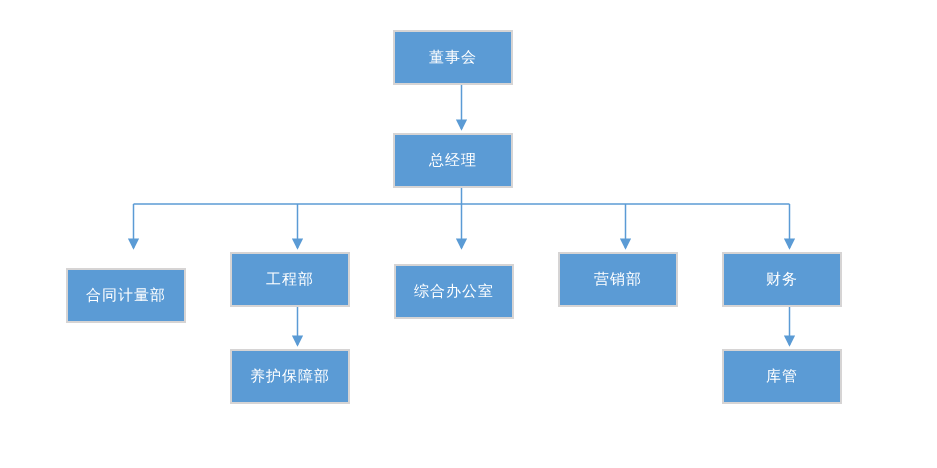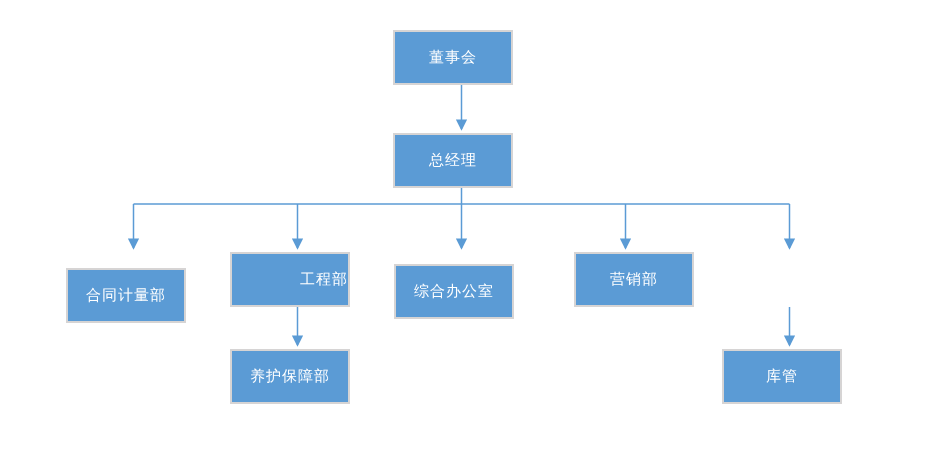--- a/index.html
+++ b/index.html
@@ -43,23 +43,23 @@
   }
   .node span {
     color: var(--text-color, #ffffff);
     font-size: 15px;
     letter-spacing: 1px;
     white-space: nowrap;
   }
   .n-board       { left: 393px; top: 30px;  }
   .n-gm          { left: 393px; top: 133px; text-align: center; }
   .n-contract    { left: 66px;  top: 252px; margin-top: 16px; }
-  .n-engineering { left: 230px; top: 252px; justify-content: flex-end; }
+  .n-engineering { left: 230px; top: 252px; }
   .n-office      { left: 394px; top: 252px; margin-top: 12px; }
-  .n-marketing   { left: 558px; top: 252px; margin-left: 16px; }
+  .n-marketing   { left: 558px; top: 252px; }
   .n-finance     { left: 722px; top: 252px; }
   .n-maintenance { left: 230px; top: 349px; }
   .n-warehouse   { left: 722px; top: 349px; }
 </style>
 </head>
 <body>
 
 <div class="canvas">
 
   <svg class="connectors" viewBox="0 0 937 468" xmlns="http://www.w3.org/2000/svg">
@@ -102,20 +102,23 @@
   </div>
 
   <div class="node n-office">
     <span>综合办公室</span>
   </div>
 
   <div class="node n-marketing">
     <span>营销部</span>
   </div>
 
+  <div class="node n-finance">
+    <span>财务</span>
+  </div>
 
   <div class="node n-maintenance">
     <span>养护保障部</span>
   </div>
 
   <div class="node n-warehouse">
     <span>库管</span>
   </div>
 
 </div>

